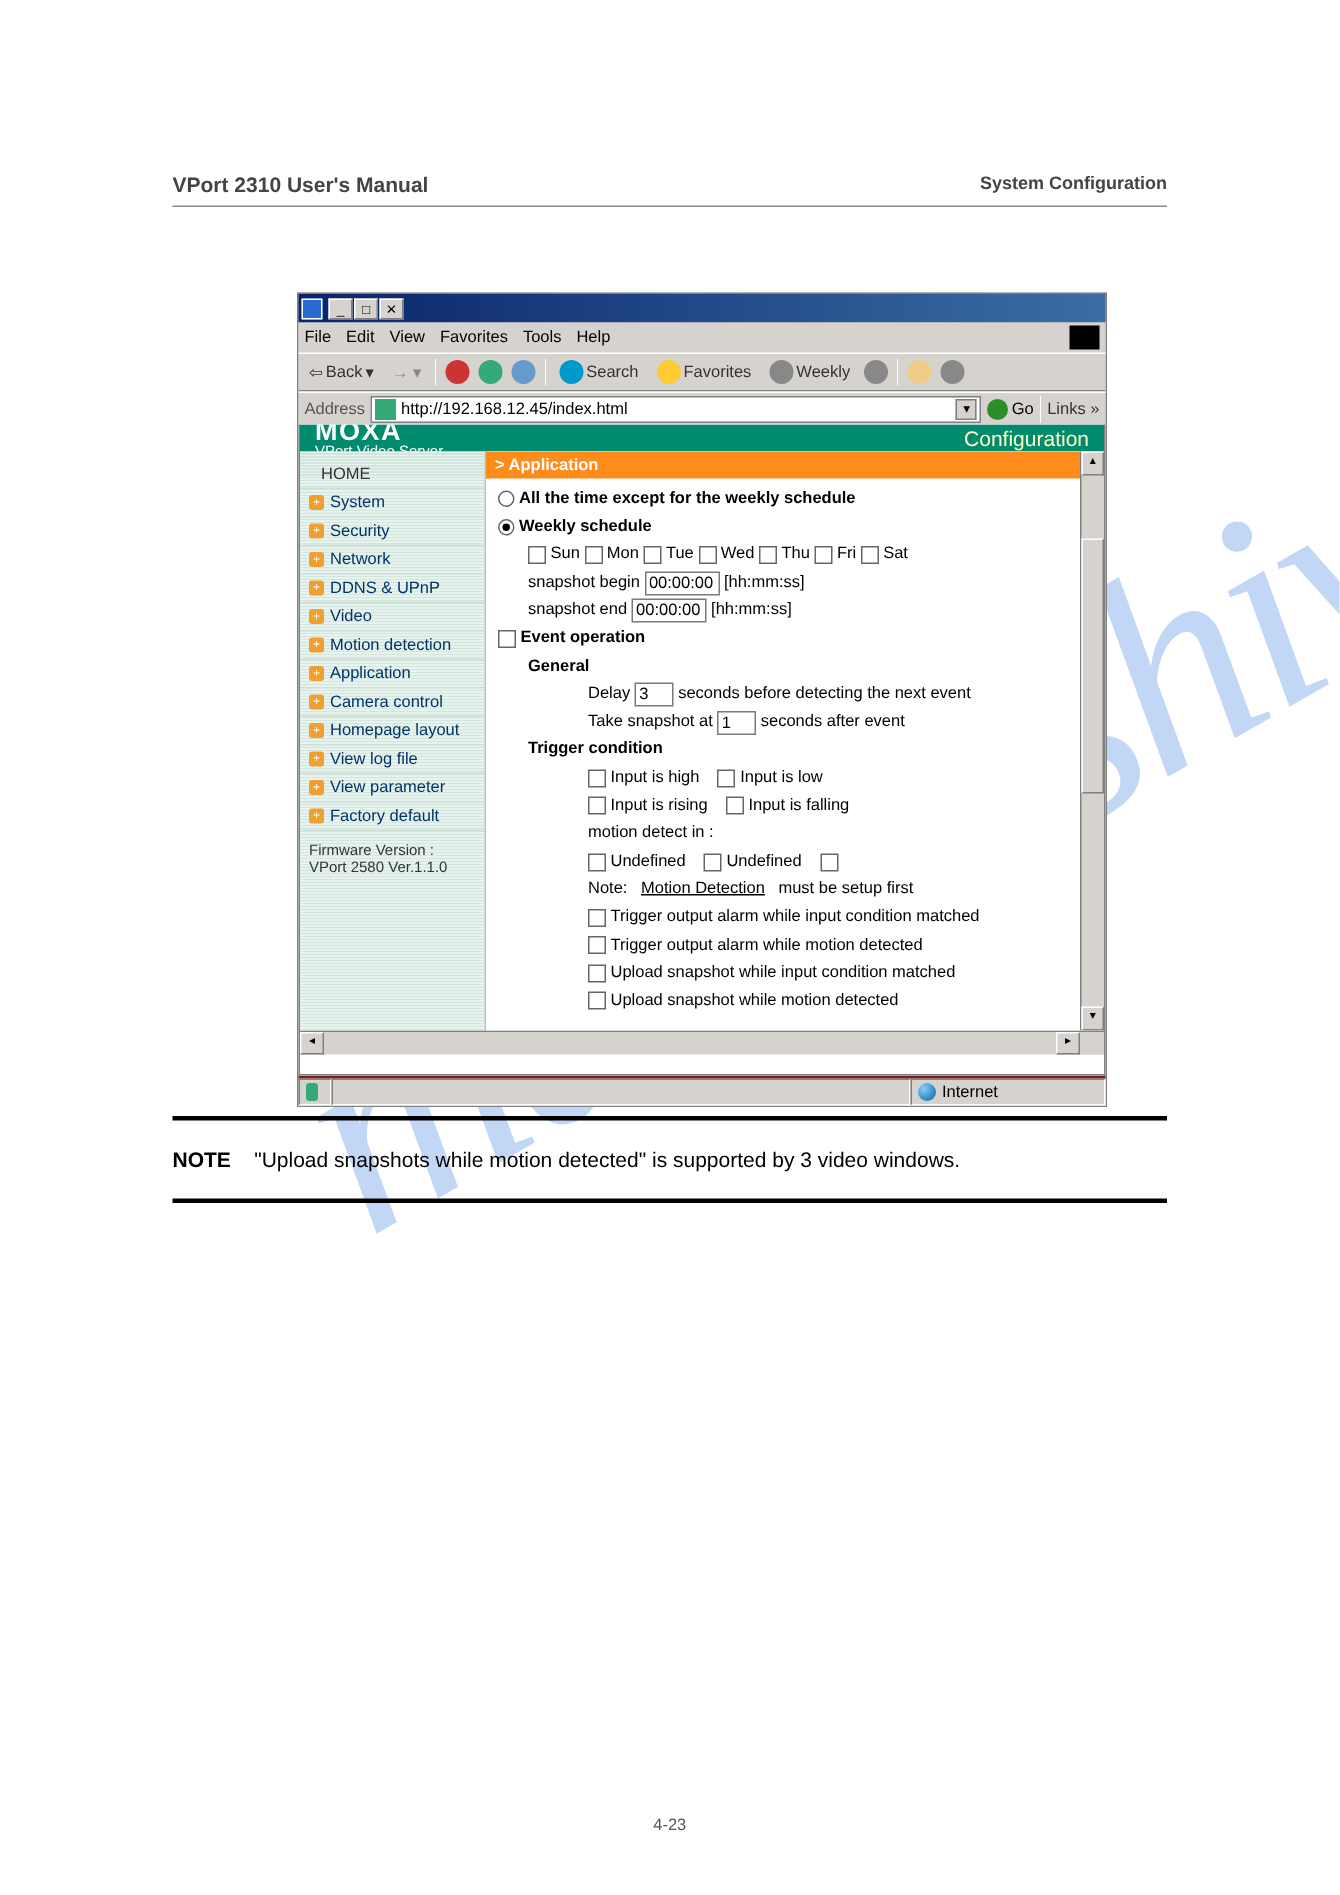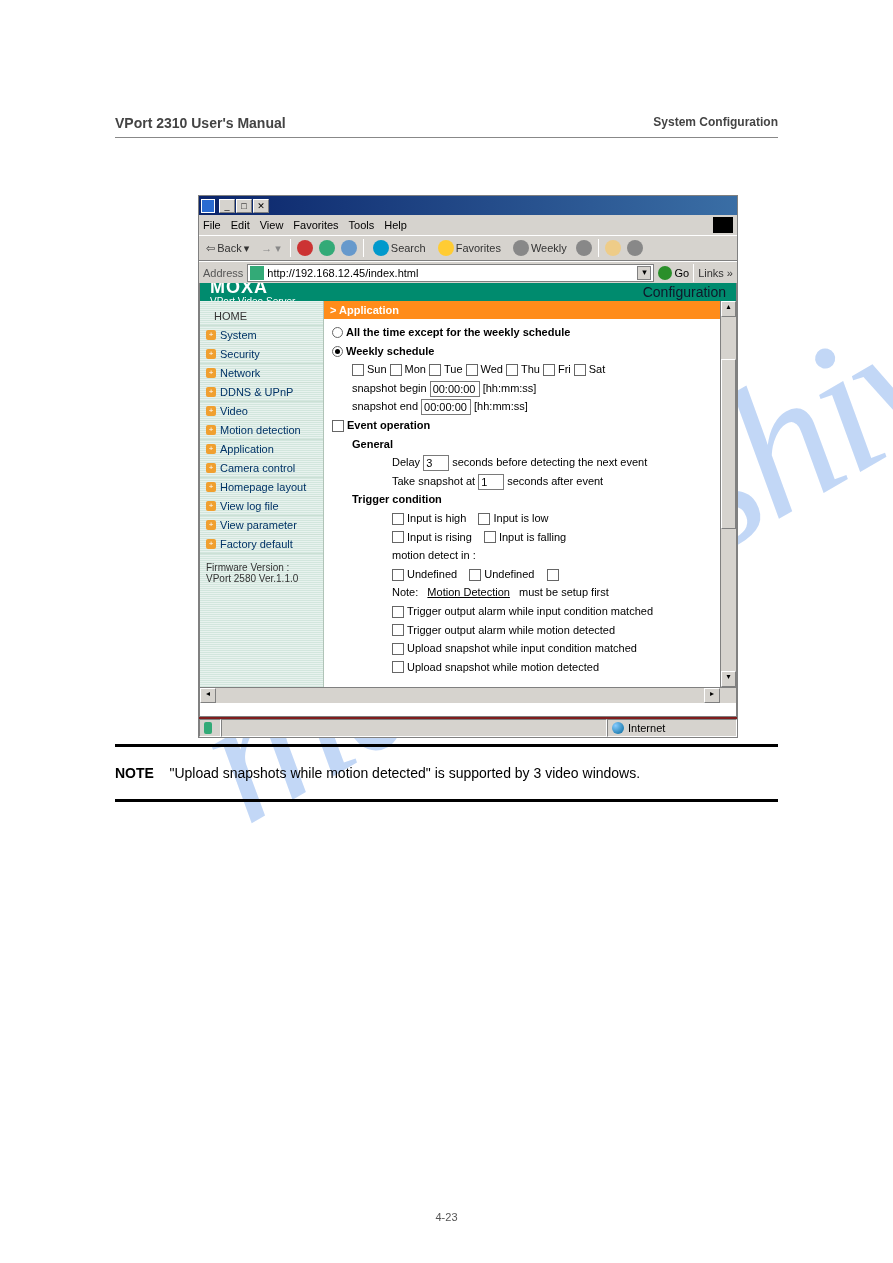--- a/index.html
+++ b/index.html
@@ -30,21 +30,21 @@
   .addrfield .url { flex: 1; font-size: 11px; }
   .addrfield .dd { width: 14px; height: 14px; background: #d6d3ce; border: 1px solid #808080; text-align: center; font-size: 9px; }
   .gobtn { display: flex; align-items: center; gap: 2px; }
   .goicon { width: 14px; height: 14px; background: #2a8f2a; border-radius: 7px; }
   .links { color: #333; }
   .content-outer { background: #fff; border: 1px solid #808080; border-top: 0; height: 434px; position: relative; overflow: hidden; }
   .brand { background: #008b6e; height: 18px; display: flex; align-items: center; padding: 0 10px; }
   .brand-left { color: #fff; }
   .brand-left .mx { font-size: 18px; font-weight: bold; letter-spacing: 1px; }
   .brand-left .sv { font-size: 10px; display: block; margin-top: -2px; }
-  .brand-right { margin-left: auto; color: #0f172a; font-size: 14px; }
+  .brand-right { margin-left: auto; color: #fef9c3; font-size: 14px; }
   .layout { display: flex; height: 386px; }
   .sidebar { width: 124px; background: repeating-linear-gradient(#e8f2ee, #e8f2ee 1px, #d2e6dd 1px, #d2e6dd 2px); border-right: 1px solid #b0c4b8; padding: 6px 0; font-size: 11px; }
   .navitem { padding: 3px 6px; border-bottom: 1px solid #cde0d6; display: flex; align-items: center; gap: 4px; color: #003366; }
   .navitem.home { padding-left: 14px; color: #333; }
   .bullet { width: 10px; height: 10px; background: #f0a030; border-radius: 2px; font-size: 8px; text-align: center; line-height: 10px; color: #fff; }
   .fw { padding: 8px 6px; font-size: 10px; color: #333; }
   .main { flex: 1; background: #fff; position: relative; overflow: hidden; }
   .section-head { background: #ff8c1a; color: #fff; font-weight: bold; font-size: 11px; padding: 3px 6px; }
   .form { padding: 4px 10px 4px 8px; font-size: 11px; color: #000; line-height: 1.6; }
   .row { display: flex; align-items: center; gap: 3px; margin: 1px 0; }

